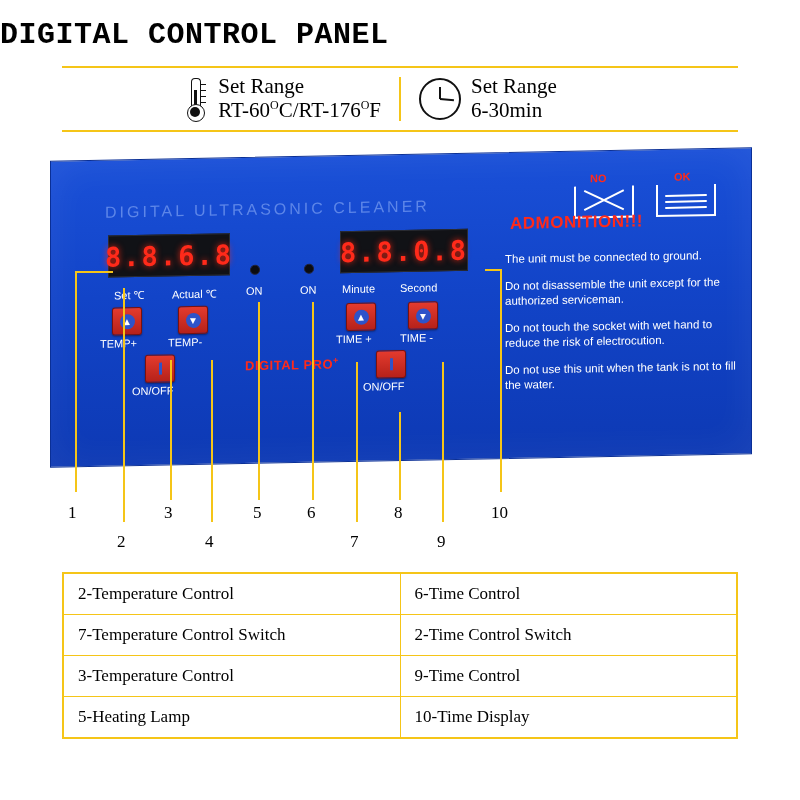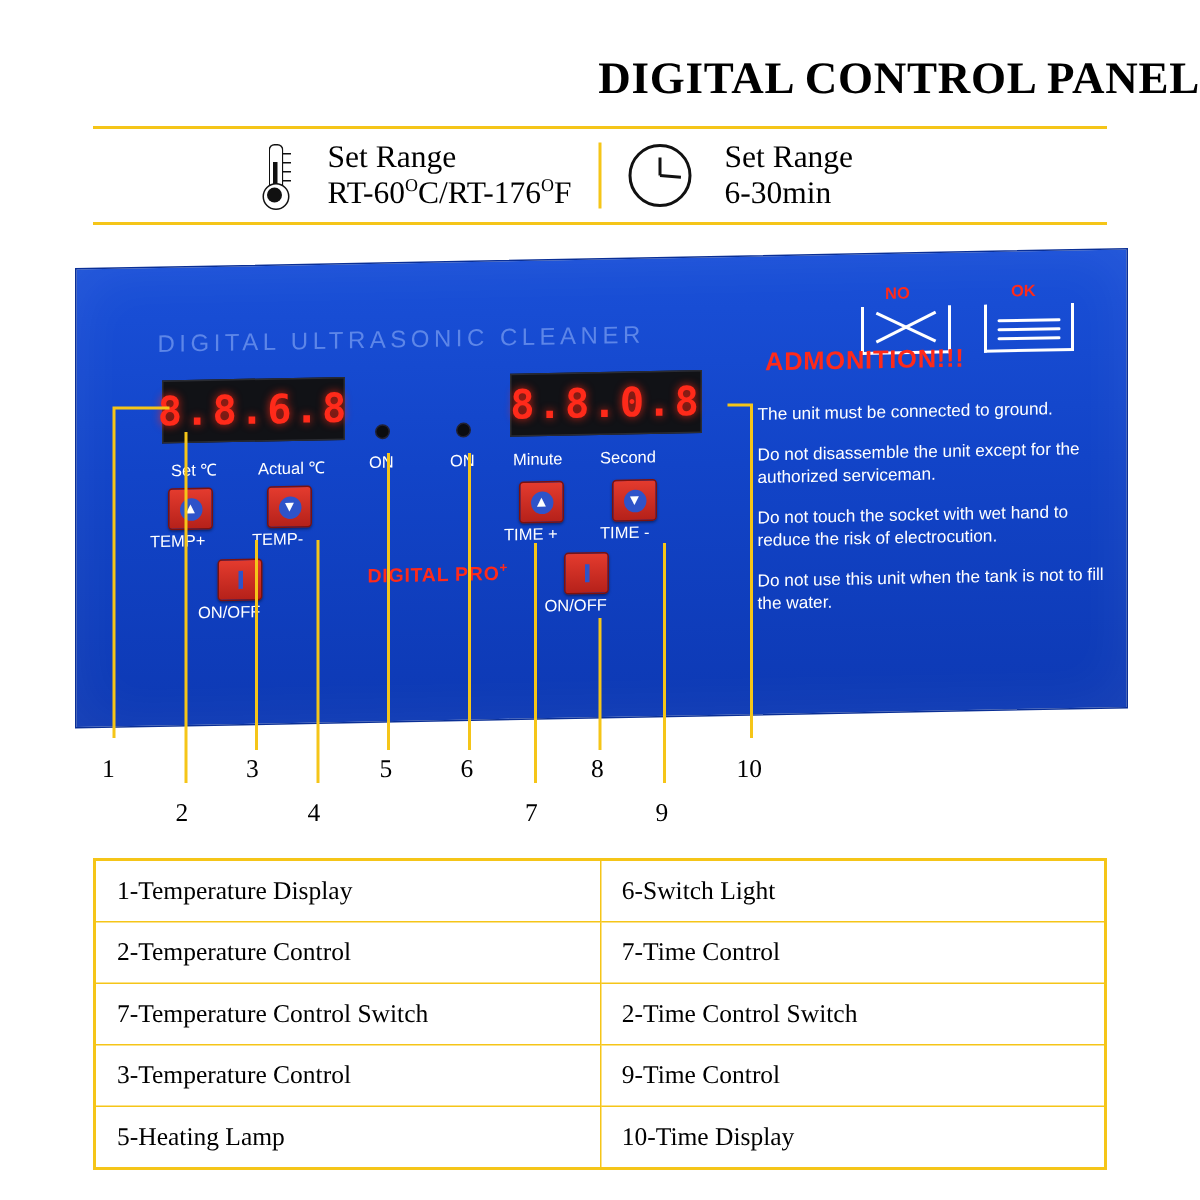--- a/index.html
+++ b/index.html
@@ -11,44 +11,44 @@
     width: 800px;
     height: 800px;
     font-family: "Liberation Sans", sans-serif;
     color: #000;
     overflow: hidden;
     position: relative;
   }
 
   
   .title {
-    text-align: right;
+    text-align: left;
     font-size: 30px;
     font-weight: bold;
     letter-spacing: 0.5px;
-    margin-top: 36px;
-    font-family: Liberation Serif, serif;
+    margin-top: 18px;
+    font-family: Liberation Mono, monospace;
   }
 
   
   .specbar {
     margin: 14px 62px 0 62px;
     border-top: 2px solid #f5c518;
     border-bottom: 2px solid #f5c518;
     height: 62px;
     display: flex;
     align-items: center;
     justify-content: center;
   }
   .spec-half {
     flex: 1;
     display: flex;
     align-items: center;
     justify-content: center;
-    gap: 22px;
+    gap: 10px;
     height: 100%;
   }
   .spec-half.left { justify-content: flex-end; padding-right: 18px; }
   .spec-half.right { justify-content: flex-start; padding-left: 18px; }
   .spec-divider {
     width: 2px;
     height: 44px;
     background: #f5c518;
   }
   .spec-text {
@@ -429,26 +429,22 @@
     <text x="350" y="547">7</text>
     <text x="394" y="518">8</text>
     <text x="437" y="547">9</text>
     <text x="491" y="518">10</text>
   </g>
 </svg>
 
 <table class="legend">
   <tbody>
     <tr>
-      <td>1-Temperature Display</td>
-      <td>6-Switch Light</td>
-    </tr>
-    <tr>
       <td>2-Temperature Control</td>
-      <td>7-Time Control</td>
+      <td>6-Time Control</td>
     </tr>
     <tr>
       <td>7-Temperature Control Switch</td>
       <td>2-Time Control Switch</td>
     </tr>
     <tr>
       <td>3-Temperature Control</td>
       <td>9-Time Control</td>
     </tr>
     <tr>

